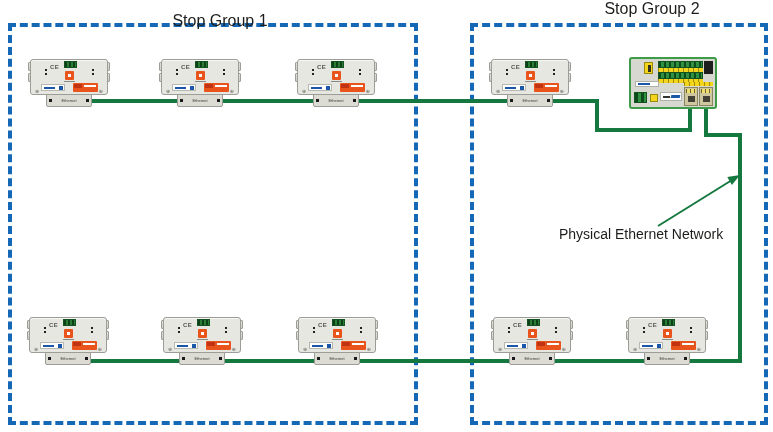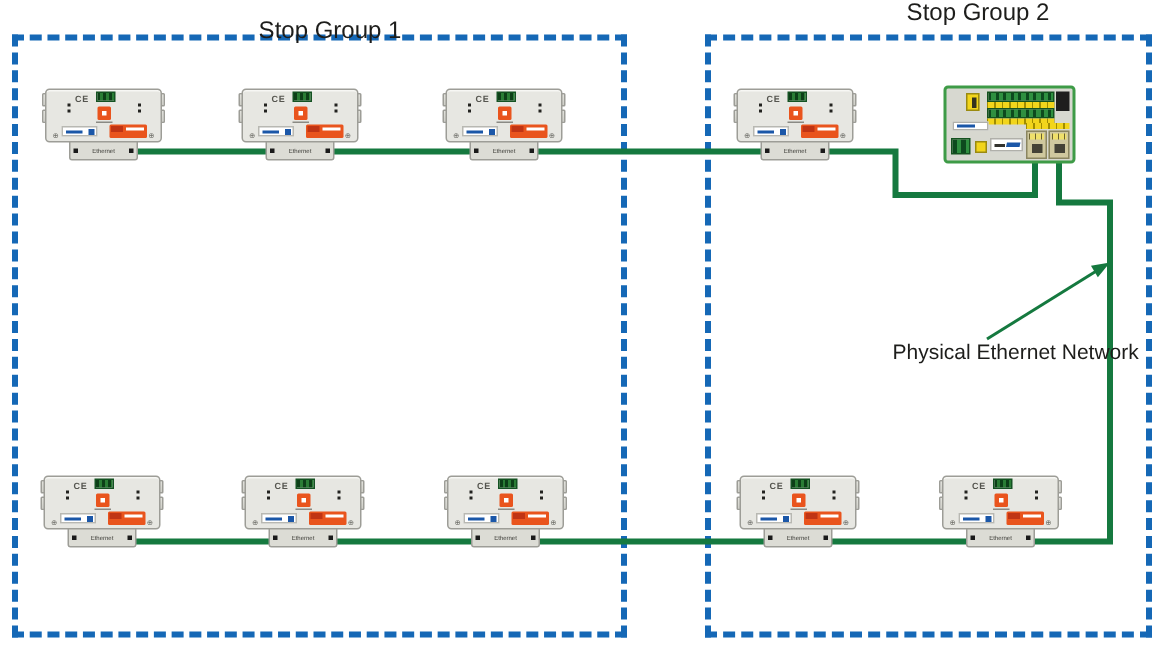--- a/index.html
+++ b/index.html
@@ -111,21 +111,21 @@
   <div class="group-title" style="left:220px; top:12px;">Stop Group 1</div>
   <div class="group-title" style="left:652px; top:0;">Stop Group 2</div>
 
   <svg class="net-svg" width="773" height="432" viewBox="0 0 773 432">
     <path class="net-line" d="M66,101 H597 V130 H690 V103"></path>
     <path class="net-line" d="M706,103 V135 H740 V361 H60"></path>
     <path class="arrow-line" d="M658,226 L732,180"></path>
     <polygon class="arrow-head" points="740,175 731.9,184.9 727.3,177.1"></polygon>
   </svg>
 
-  <div class="annotation" style="left:559px; top:226px;margin-left:36px;">Physical Ethernet Network</div>
+  <div class="annotation" style="left:559px; top:226px;">Physical Ethernet Network</div>
 <div class="module" style="left: 28px; top: 59px;">
     <div class="m-conn tl"></div>
     <div class="m-conn bl"></div>
     <div class="m-conn tr"></div>
     <div class="m-conn br"></div>
     <div class="m-body">
       <span class="m-ce">CE</span>
       <div class="m-term"></div>
       <span class="m-led l1"></span>
       <span class="m-led l2"></span>

